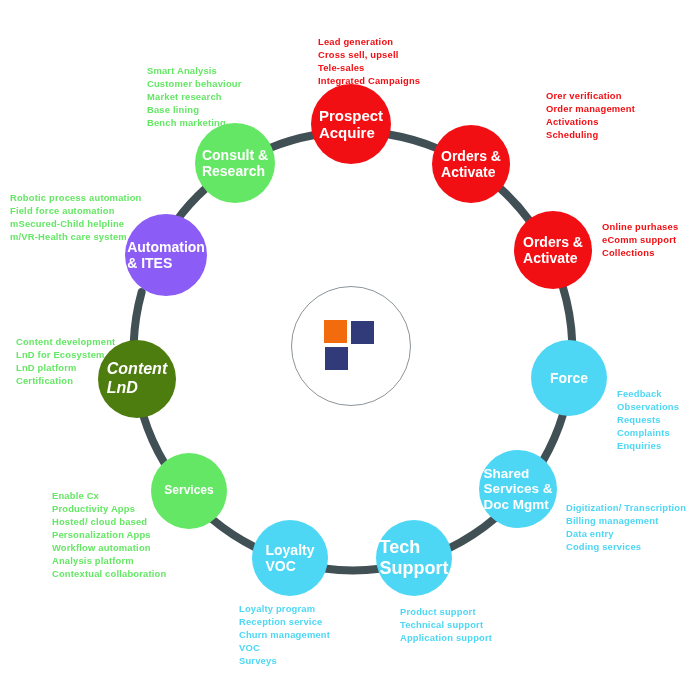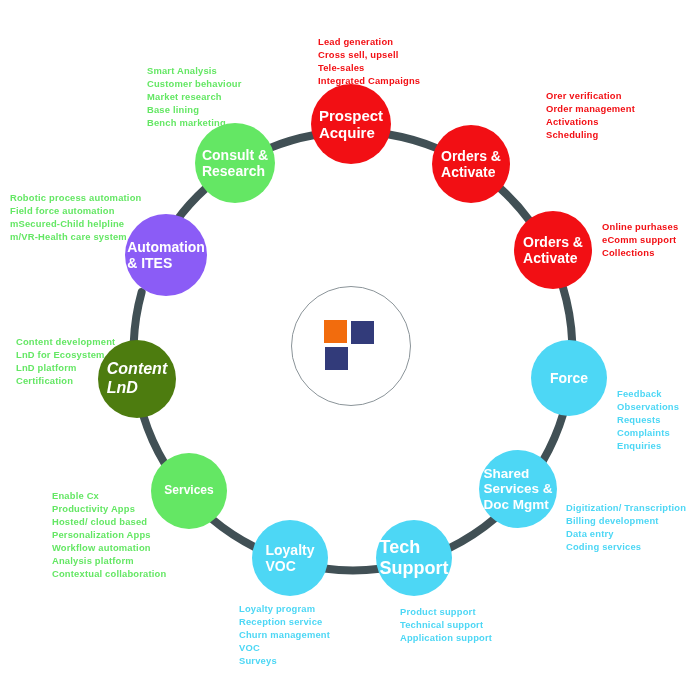--- a/index.html
+++ b/index.html
@@ -164,21 +164,21 @@
 Scheduling</div>
       <div class="annot left" style="left: 602px; top: 221px; color: rgb(242, 15, 20);">Online purhases
 eComm support
 Collections</div>
       <div class="annot left" style="left: 617px; top: 356px; color: rgb(77, 215, 245); margin-top: 32px;">Feedback
 Observations
 Requests
 Complaints
 Enquiries</div>
       <div class="annot left" style="left: 566px; top: 502px; color: rgb(77, 215, 245);">Digitization/ Transcription
-Billing development
+Billing management
 Data entry
 Coding services</div>
       <div class="annot left" style="left: 400px; top: 606px; color: rgb(77, 215, 245);">Product support
 Technical support
 Application support</div>
       <div class="annot left" style="left: 239px; top: 603px; color: rgb(77, 215, 245);">Loyalty program
 Reception service
 Churn management
 VOC
 Surveys</div>

